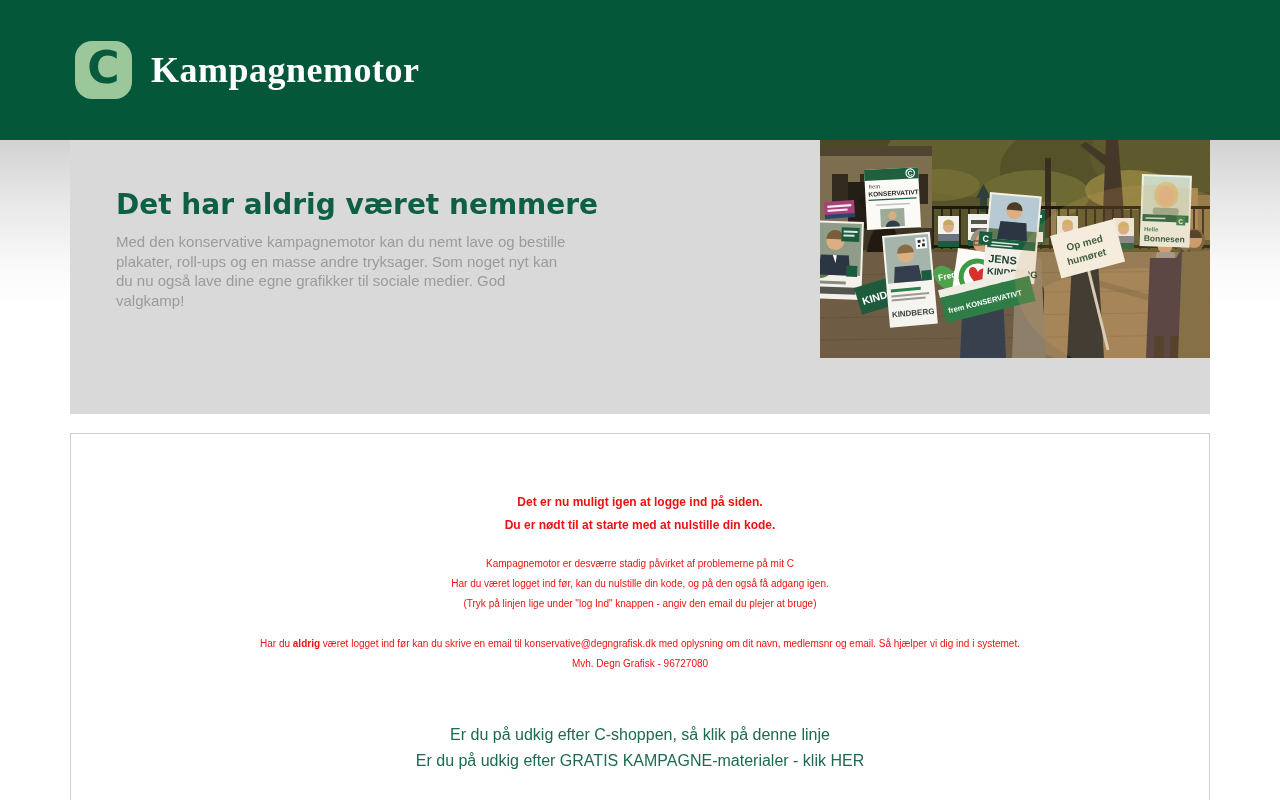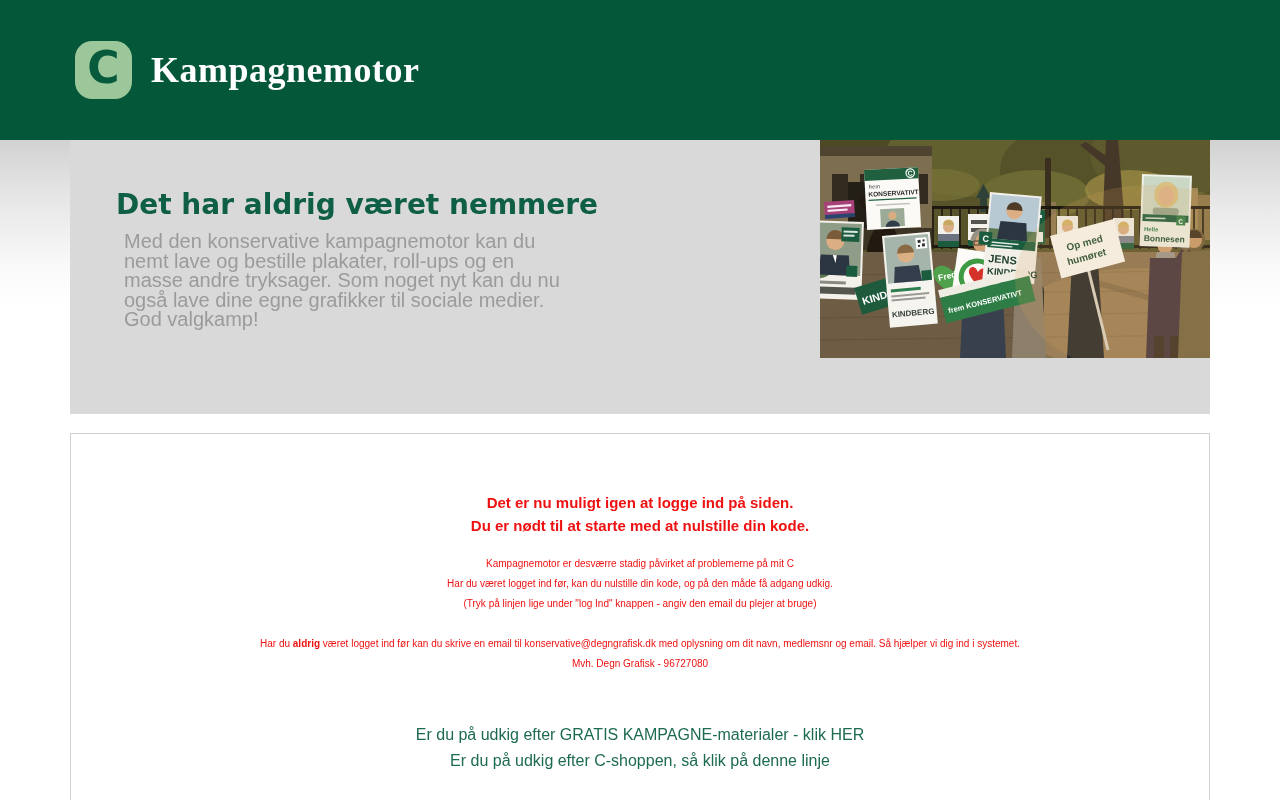--- a/index.html
+++ b/index.html
@@ -40,33 +40,33 @@
     margin: 0 70px; height: 274px; background: #d9d9d9;
     display: flex; overflow: hidden;
   }
   .hero-left { flex: 1; padding: 40px 0 0 46px; }
   .hero-title {
     margin: 8px 0 10px; font-size: 28px; line-height: 34px;
     color: #0e5f46; font-weight: bold;
     font-family: "DejaVu Sans", "Liberation Sans", sans-serif;
   }
   .hero-desc {
-    margin: 8px; font-size: 20px; line-height: 19.5px;
+    margin: 0; font-size: 15px; line-height: 19.5px;
     color: #9b9b9b; max-width: 452px;
   }
   .hero-photo { width: 390px; height: 218px; flex: none; }
   .hero-photo svg { display: block; width: 390px; height: 218px; }
   
   .card {
     margin: 19px 70px 0; background: #ffffff;
     border: 1px solid #cfcfcf; height: 600px;
     padding: 57px 48px 0; text-align: center;
   }
   .p-bold-red {
-    color: #ee1111; font-weight: bold; font-size: 15px;
+    color: #ee1111; font-weight: bold; font-size: 12px;
     line-height: 23px; margin: 0 0 17px;
   }
   .p-red {
     color: #ee1111; font-size: 10px; line-height: 20px; margin: 0 0 20px;
   }
   .p-red b { font-weight: bold; }
   .links { margin-top: 48px; }
   .links a {
     display: block; color: #1d6a53; font-size: 16px;
     line-height: 25.5px; text-decoration: none; cursor: pointer;
@@ -340,27 +340,27 @@
   </section>
 
   <main class="card">
     <div class="notice">
       <p class="p-bold-red">
         <span>Det er nu muligt igen at logge ind på siden.</span><br>
         <span>Du er nødt til at starte med at nulstille din kode.</span>
       </p>
       <p class="p-red">
         <span>Kampagnemotor er desværre stadig påvirket af problemerne på mit C</span><br>
-        <span>Har du været logget ind før, kan du nulstille din kode, og på den måde få adgang udkig.</span><br>
+        <span>Har du været logget ind før, kan du nulstille din kode, og på den også få adgang igen.</span><br>
         <span>(Tryk på linjen lige under "log Ind" knappen - angiv den email du plejer at bruge)</span>
       </p>
       <p class="p-red">
         <span>Har du </span><b>aldrig</b><span> været logget ind før kan du skrive en email til konservative@degngrafisk.dk med oplysning om dit navn, medlemsnr og email. Så hjælper vi dig ind i systemet.</span><br>
         <span>Mvh. Degn Grafisk - 96727080</span>
       </p>
     </div>
     <div class="links">
+      <a href="#">Er du på udkig efter C-shoppen, så klik på denne linje</a>
       <a href="#">Er du på udkig efter GRATIS KAMPAGNE-materialer - klik HER</a>
-      <a href="#">Er du på udkig efter C-shoppen, så klik på denne linje</a>
     </div>
   </main>
 
 </div>
 
 </body></html>

